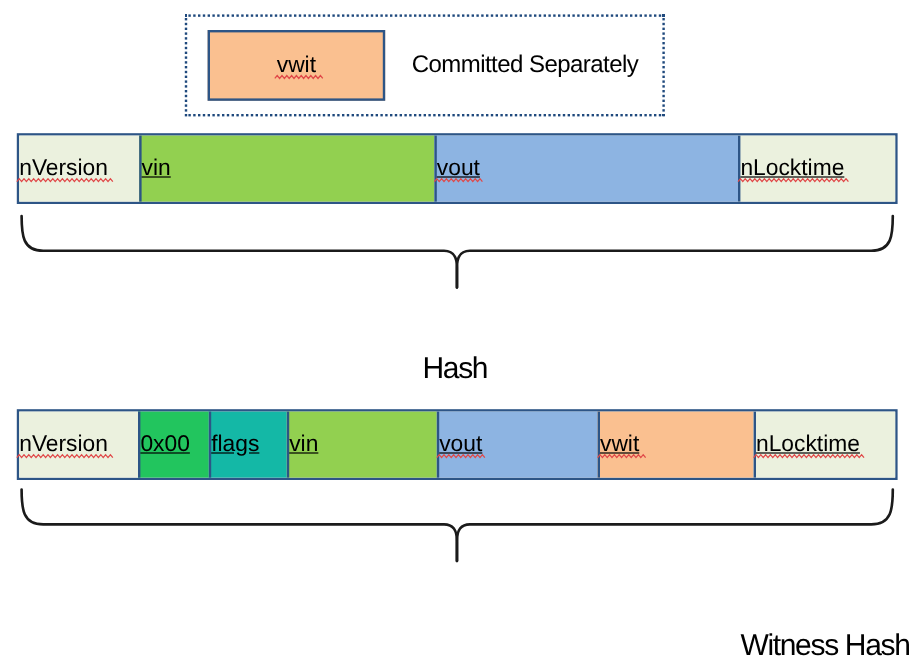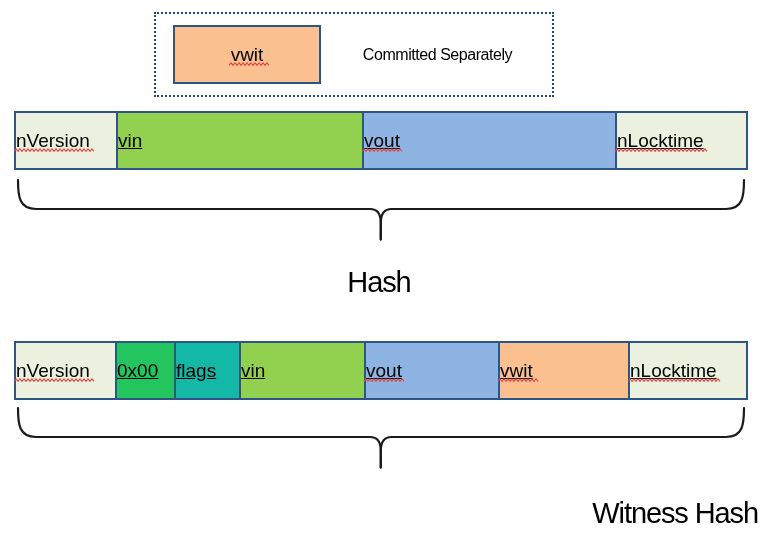--- a/index.html
+++ b/index.html
@@ -14,21 +14,21 @@
   }
   .legend-swatch{
     position:absolute;left:173px;top:25px;width:148px;height:59px;
     box-sizing:border-box;border:2px solid var(--line,#2D5586);
     background:var(--c-orange,#FAC090);
     display:flex;align-items:center;justify-content:center;
   }
   .legend-caption{
     position:absolute;left:321px;top:12px;width:233px;height:85px;
     display:flex;align-items:center;justify-content:center;
-    font-size:16px;letter-spacing:-0.45px;
+    font-size:20px;letter-spacing:-0.45px;
   }
   
   .bar{
     position:absolute;left:14px;width:734px;height:59px;
     box-sizing:border-box;border:2px solid var(--line,#2D5586);
     display:flex;
   }
   .bar1{top:111px;}
   .bar2{top:341px;}
   .seg{
@@ -52,21 +52,21 @@
   .sq{position:relative;}
   .sqwave{position:absolute;left:-2px;top:100%;margin-top:-4px;overflow:visible;}
   
   .brace{position:absolute;left:0;width:763px;height:80px;}
   .brace1{top:172px;}
   .brace2{top:400px;}
   .brace path{fill:none;stroke:var(--brace,#1B1B1B);stroke-width:2.2;stroke-linecap:round;}
   
   .caption{
     position:absolute;left:0;width:758px;text-align:center;
-    font-size:29px;line-height:33px;letter-spacing:-1.1px;
+    font-size:25px;line-height:33px;letter-spacing:-1.1px;margin-top:25px;
   }
   .caption-hash{top:266px;}
   .caption-witness{top:497px;text-align:right;}
 </style>
 </head>
 <body>
 
 <div class="canvas">
 
   <div class="legend-box"></div>

